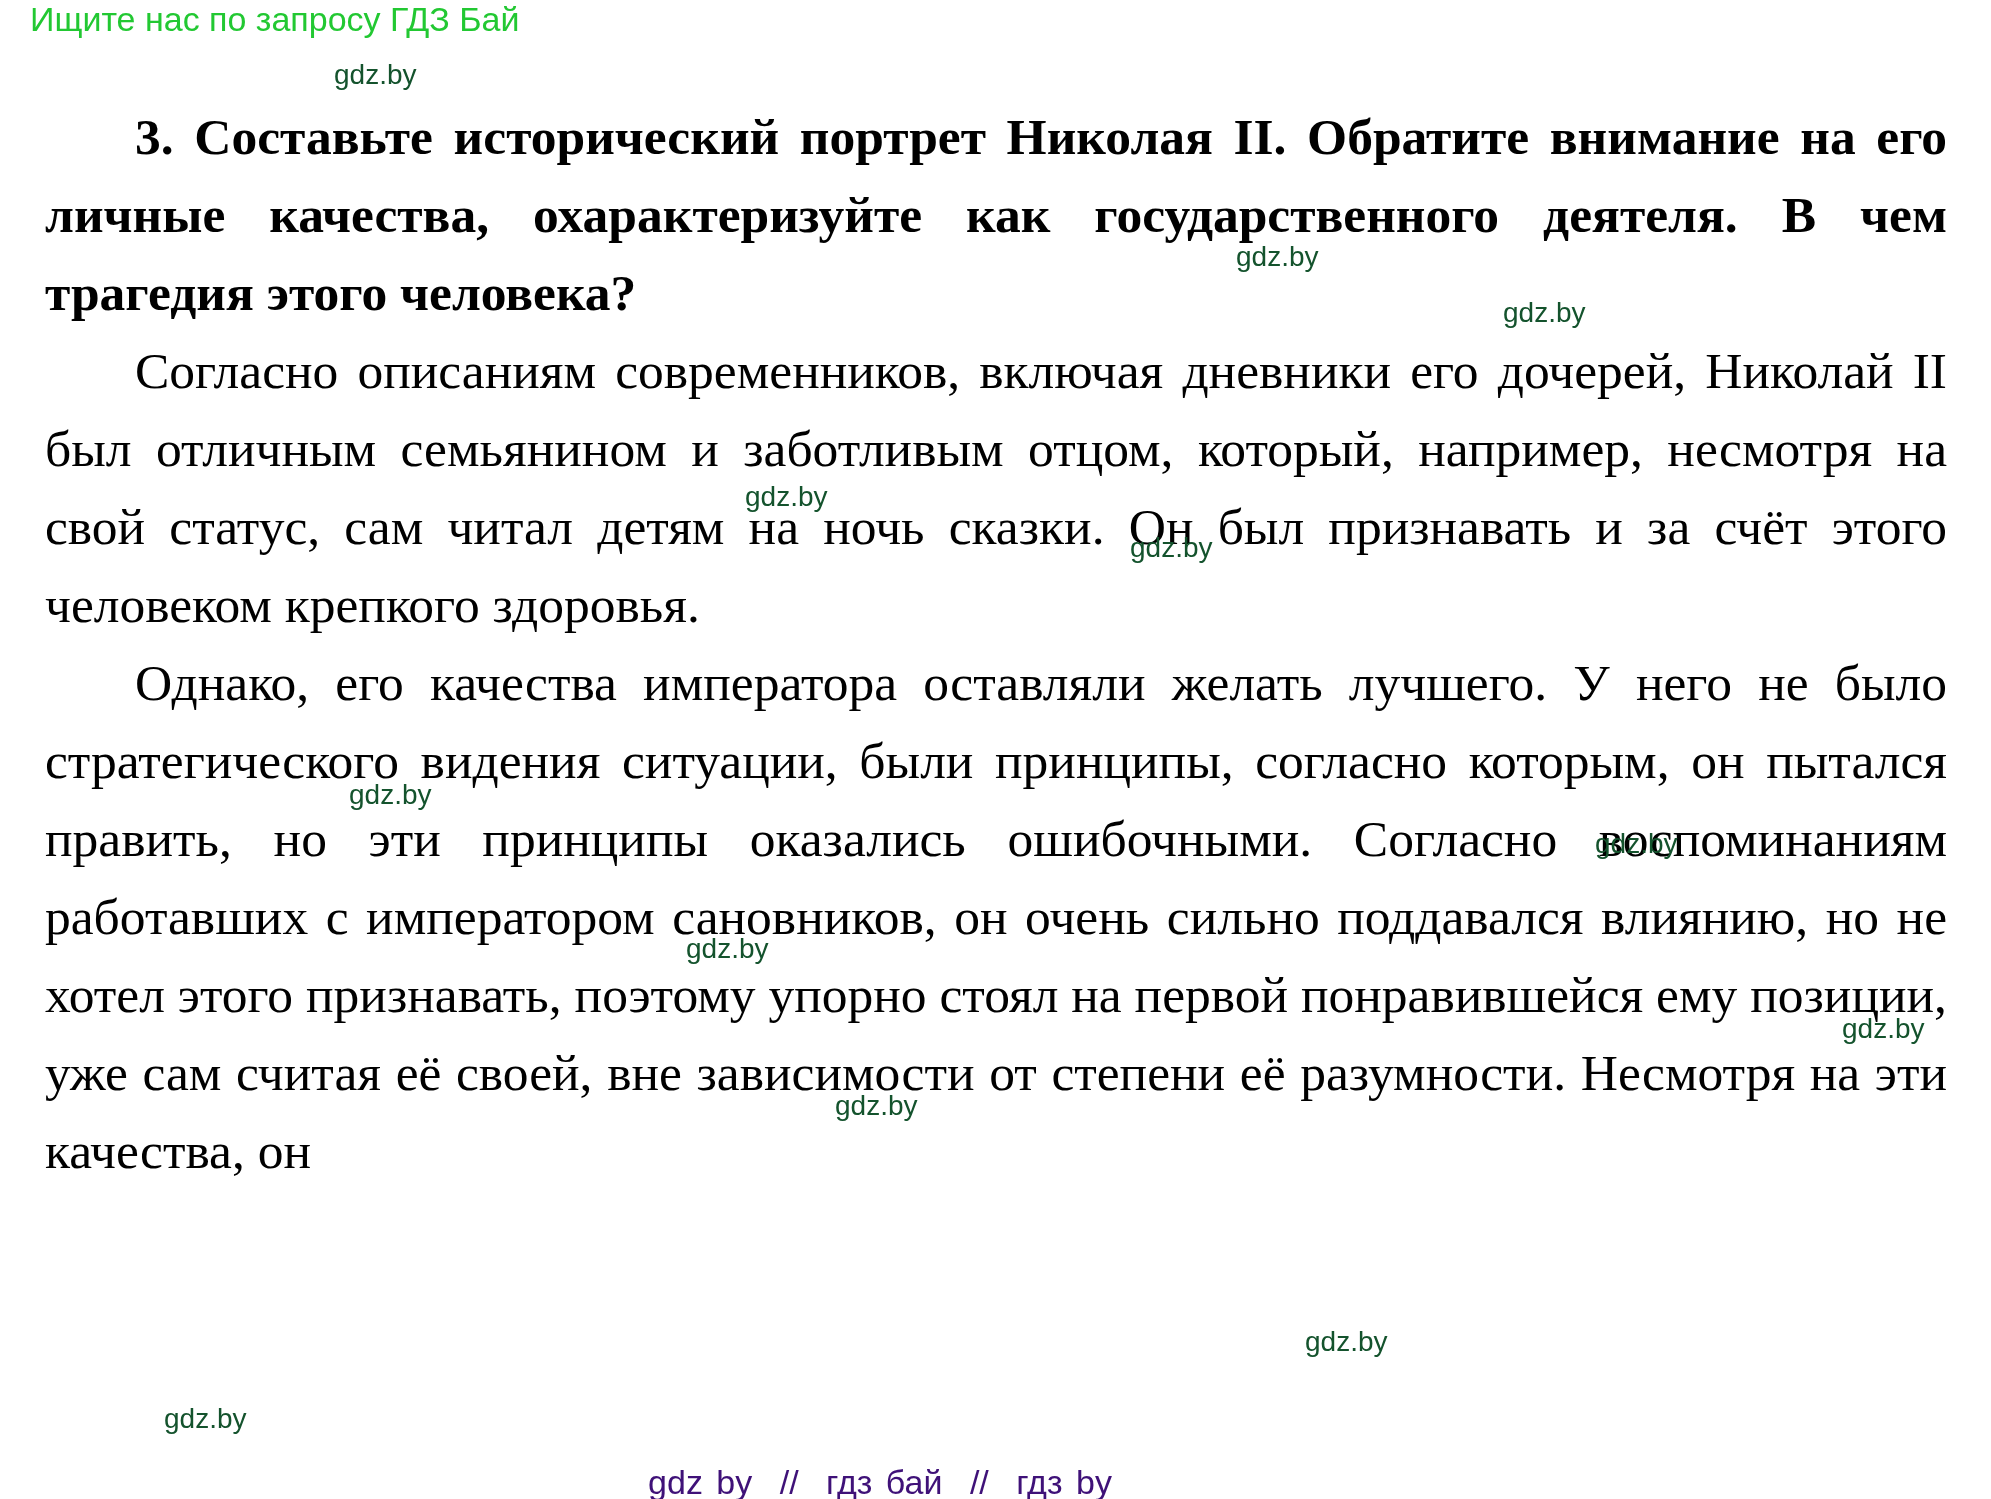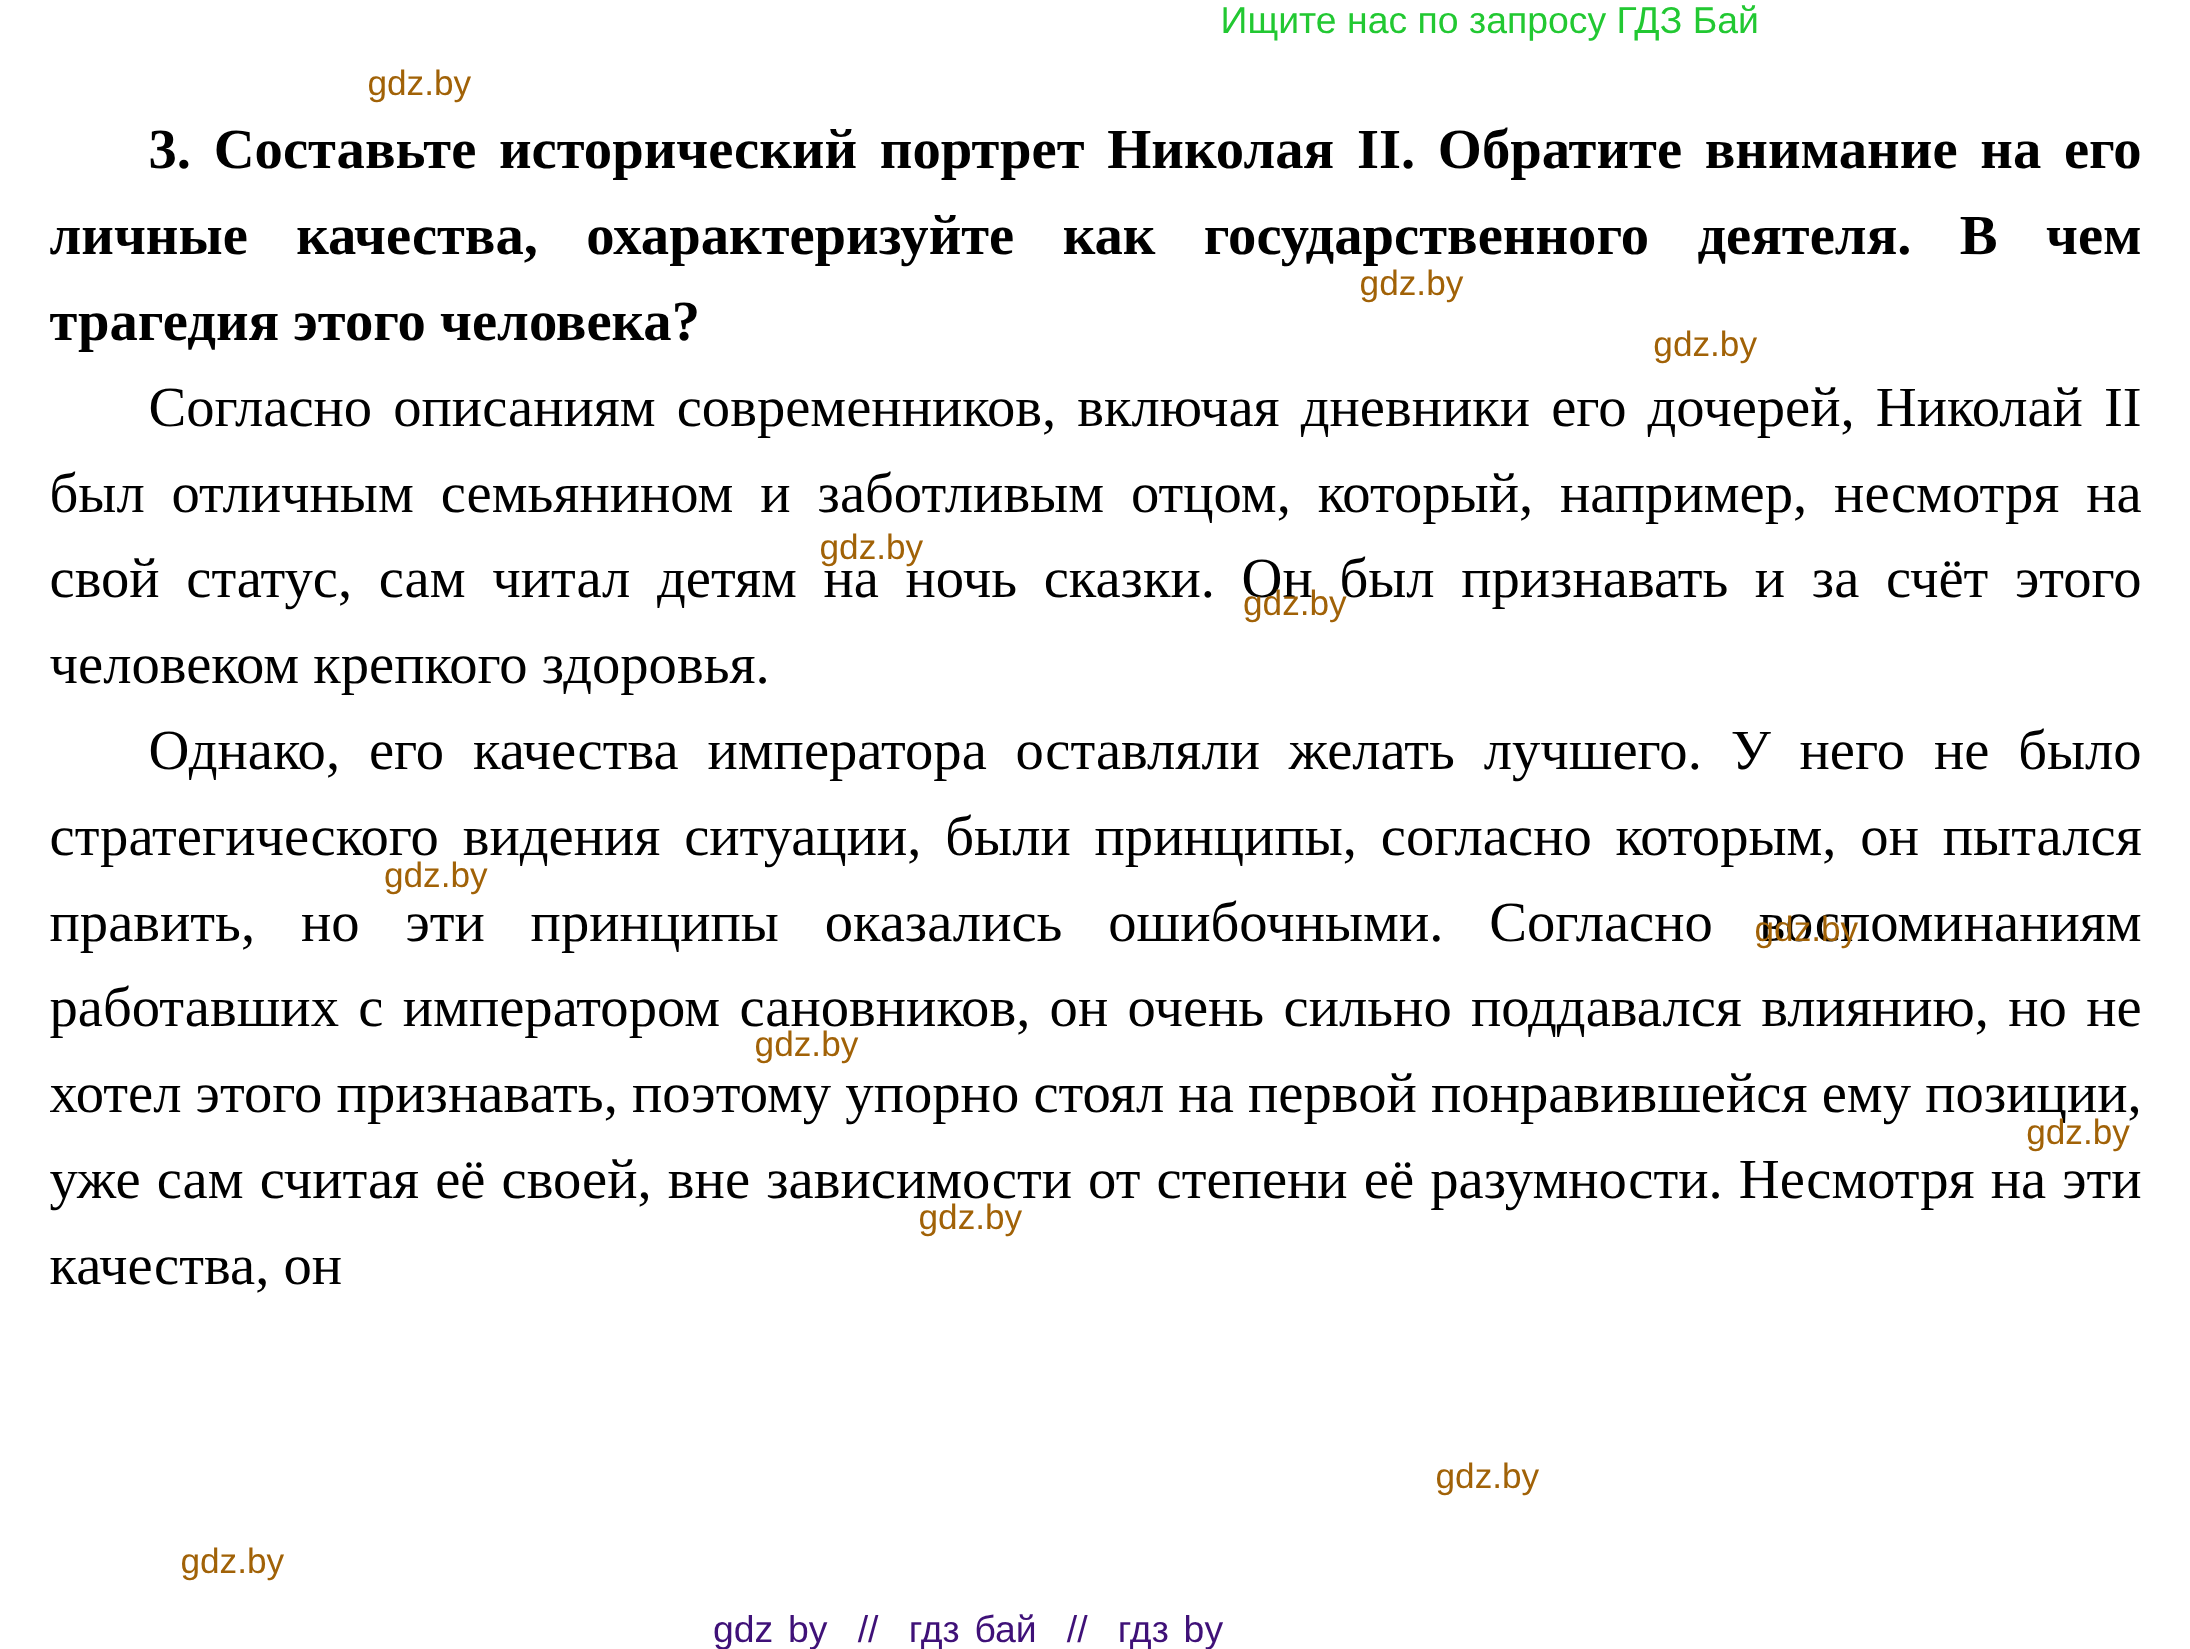--- a/index.html
+++ b/index.html
@@ -1,36 +1,36 @@
 <!DOCTYPE html>
 <html><head>
 <meta charset="utf-8">
 <style>
   html, body { margin: 0; padding: 0; background: #ffffff; }
   body { width: 1991px; height: 1499px; position: relative; overflow: hidden; }
   .header {
-    position: absolute; left: 0; top: 0; width: 1599px; text-align: right;
+    position: absolute; left: 0; top: 0; width: 1599px; text-align: left;
     font-family: "Liberation Sans", sans-serif; font-size: 34px; line-height: 38px;
     color: #22c832; padding-left: 30px; box-sizing: border-box;
   }
   .page {
     position: absolute; left: 45px; top: 98px; width: 1902px;
     font-family: "Liberation Serif", serif; color: #000;
     font-size: 51.5px; line-height: 78px;
   }
   .task {
     font-weight: bold; text-align: justify; text-align-last: left;
     text-indent: 90px; margin: 0;
   }
   .para {
     text-align: justify; text-indent: 90px; margin: 0;
   }
   .wm {
     position: absolute; font-family: "Liberation Sans", sans-serif;
-    font-size: 32px; line-height: 30px; color: #a16207; white-space: nowrap;
+    font-size: 28px; line-height: 30px; color: #14532d; white-space: nowrap;
   }
   .footer {
     position: absolute; left: 0; top: 1464px; width: 1730px; text-align: center;
     font-family: "Liberation Sans", sans-serif; font-size: 34px; line-height: 36px;
     color: #3f1178; padding-left: 30px; box-sizing: border-box; word-spacing: 4px;
   }
   .sep { margin: 0 14px; }
 </style>
 </head>
 <body>

